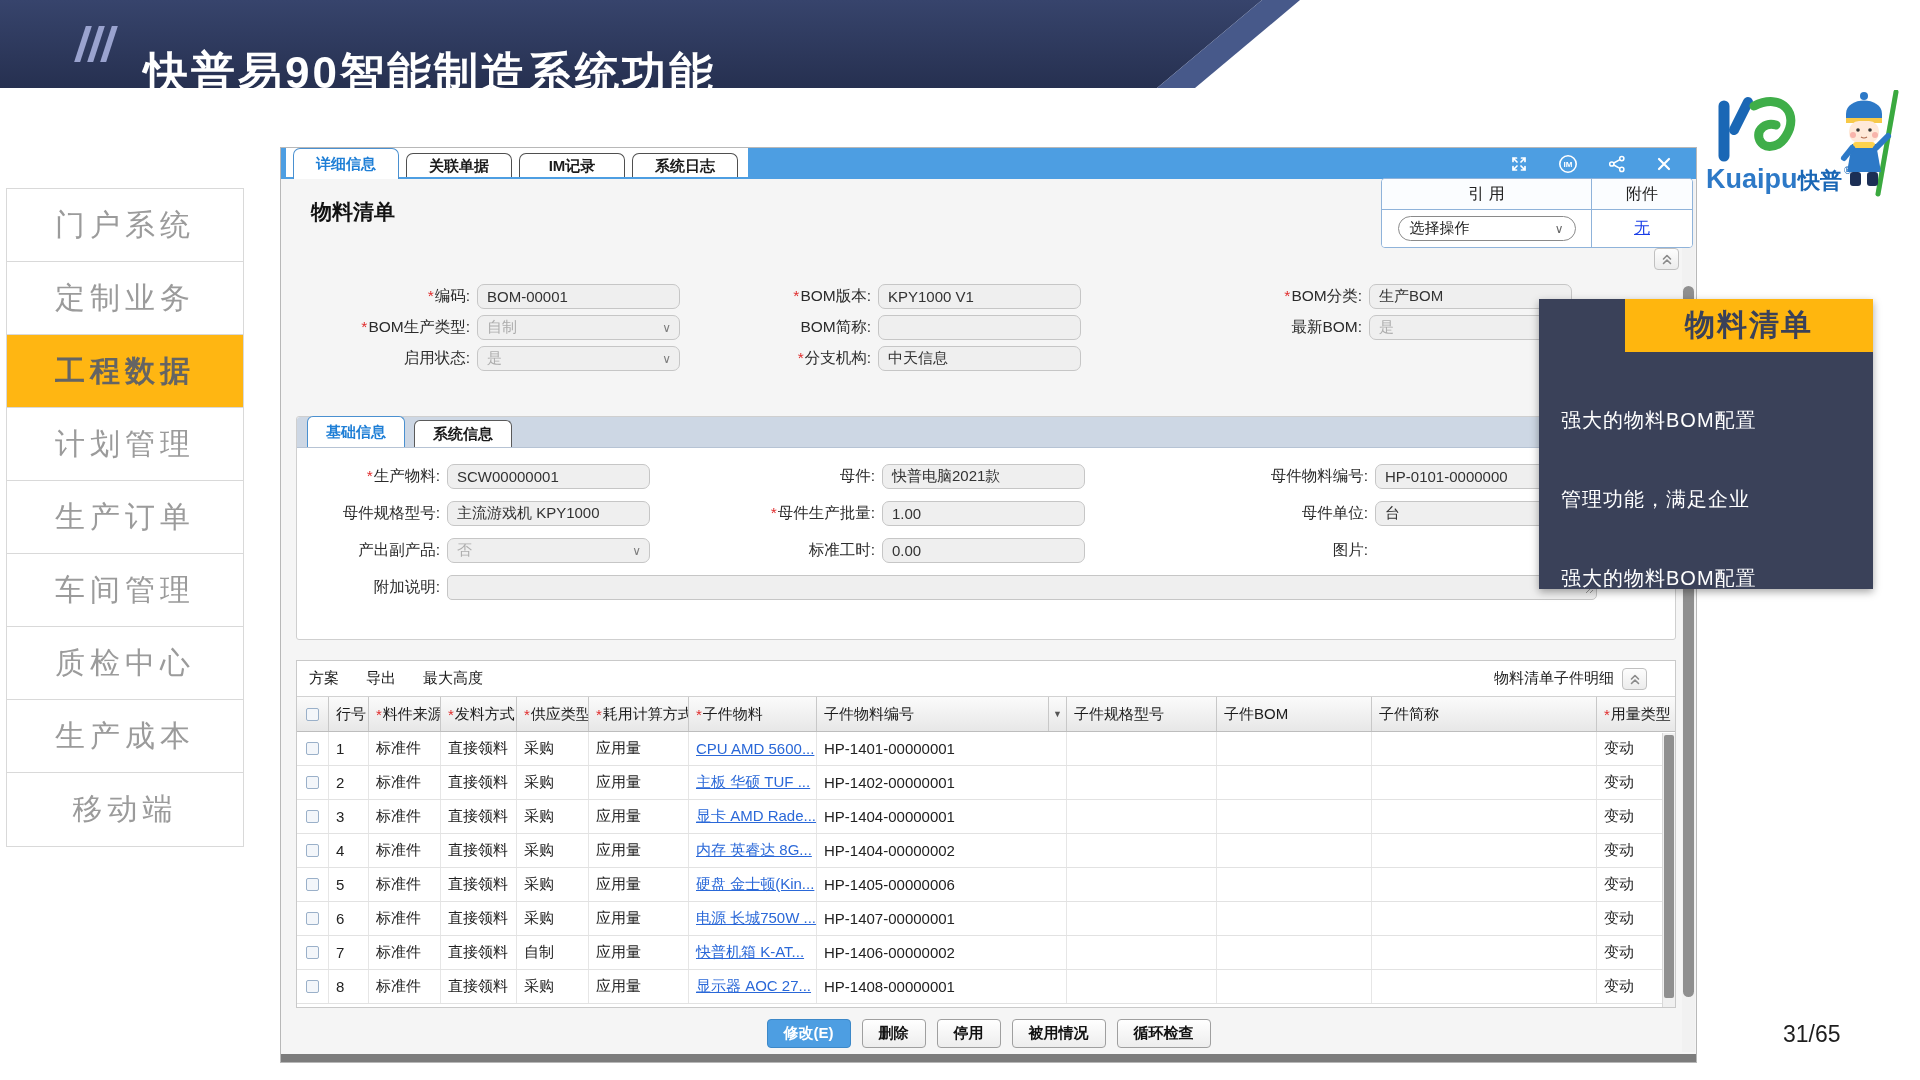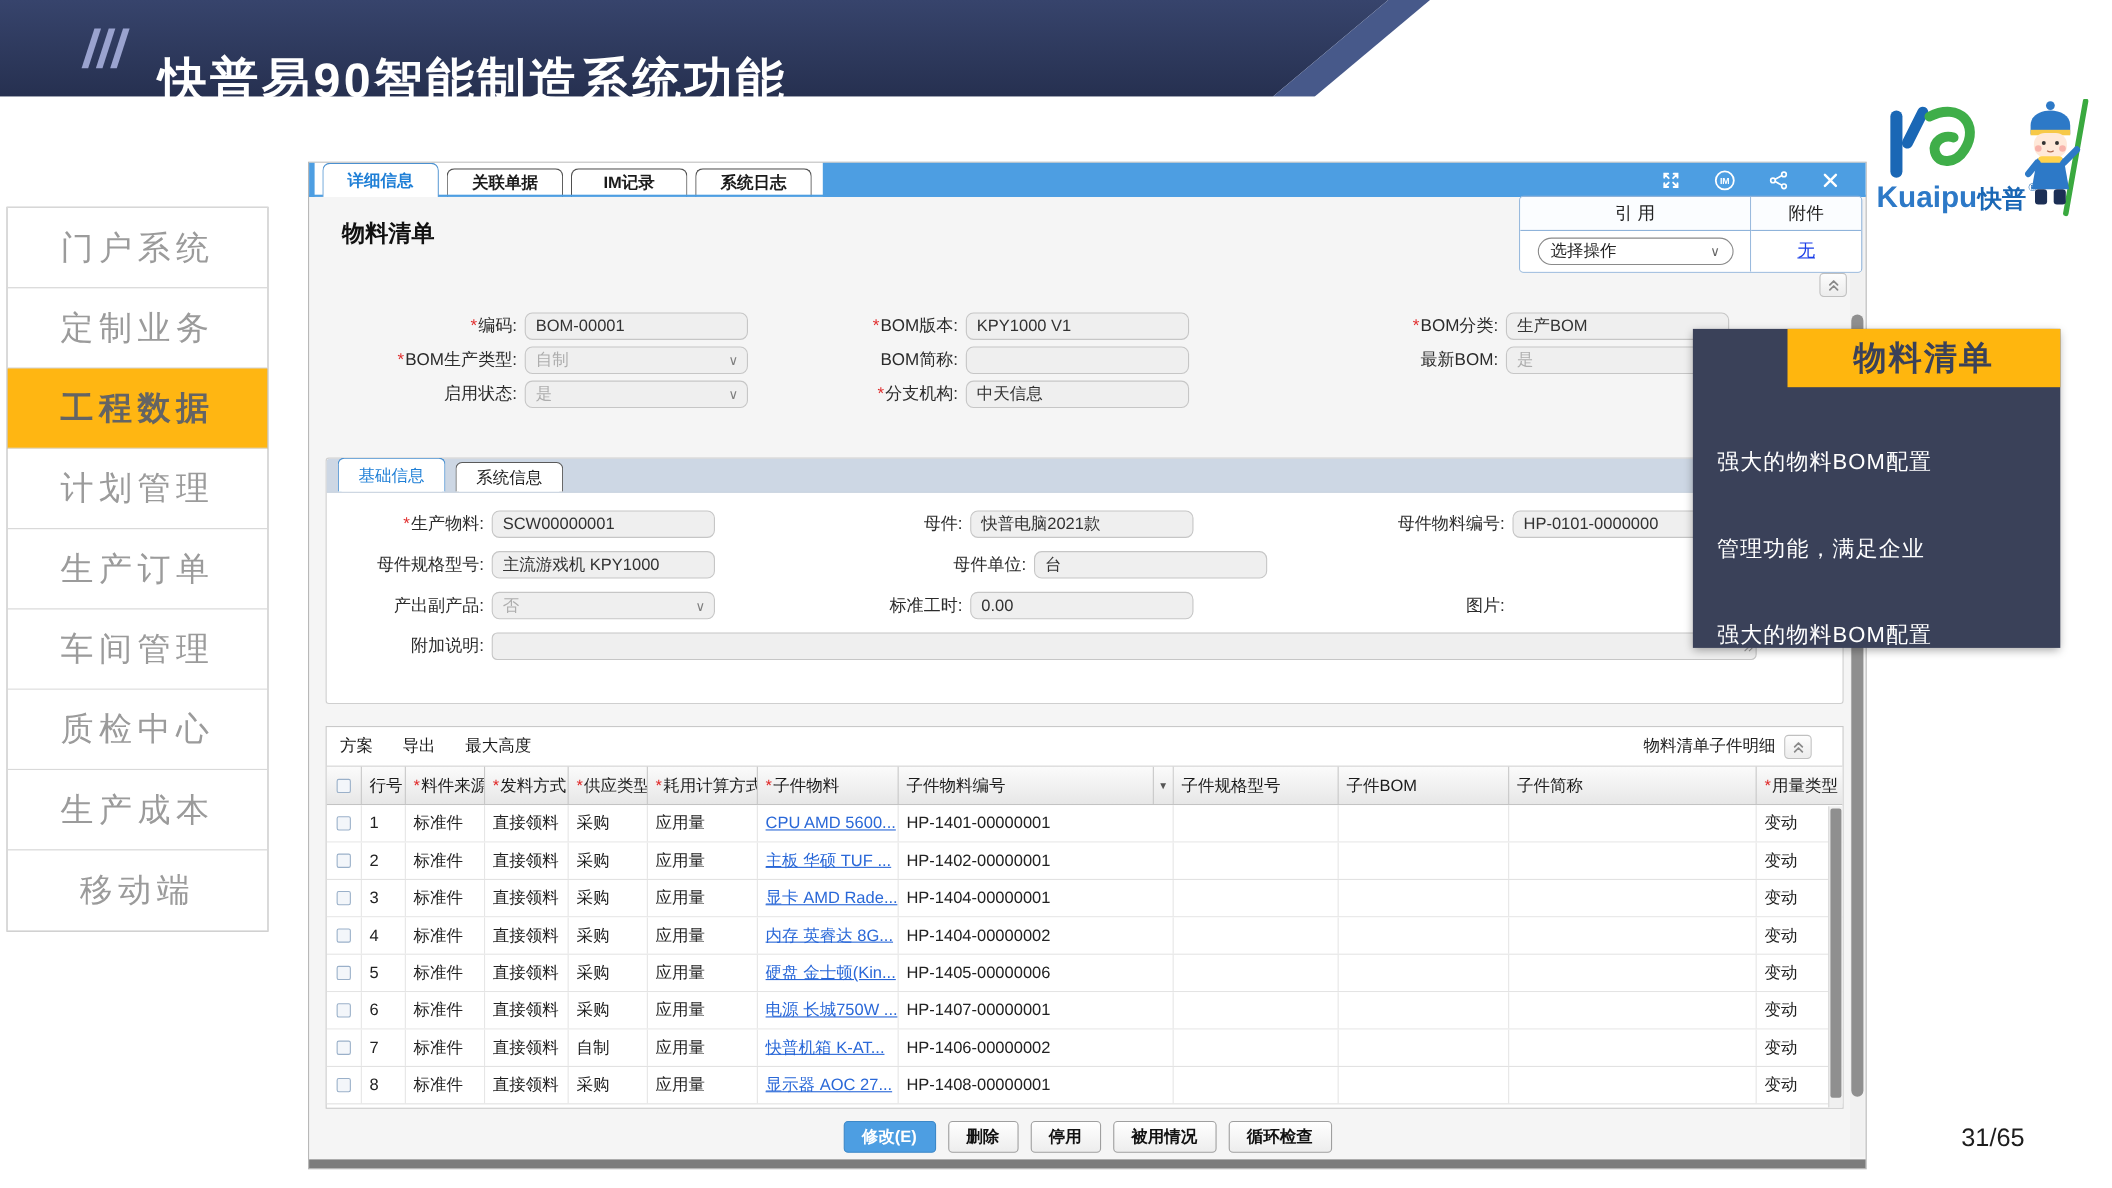--- a/index.html
+++ b/index.html
@@ -16,21 +16,21 @@
                 clip-path:polygon(1262px 0,1300px 0,1195px 88px,1157px 88px); }
   .hdr-bars { position:absolute; left:80px; top:26px; display:flex; gap:7px; transform:skewX(-18deg); }
   .hdr-bars span { width:6px; height:36px; background:#9aa3cf; display:block; }
   .hdr-title { position:absolute; left:144px; top:16px; font-size:44px; font-weight:bold;
                color:#fff; letter-spacing:3px; white-space:nowrap;margin-top:28px; }
 
   
   #logo { position:absolute; left:1698px; top:90px; width:205px; height:110px; }
 
   
-  #sidebar { position:absolute; left:6px; top:188px; width:238px; background:#a3a3a3;
+  #sidebar { position:absolute; left:6px; top:188px; width:238px; background:#14b8a6;
              border:1px solid #d9d9d9; }
   .side-item { height:73px; border-bottom:1px solid #d9d9d9; display:flex; align-items:center;
                justify-content:center; font-size:30px; color:#9b9b9b; letter-spacing:5px;
                cursor:pointer; background:#fff; }
   .side-item:last-child { border-bottom:none; }
   .side-item.active { background:#ffb612; color:#646464; font-weight:bold; }
 
   
   #window { position:absolute; left:280px; top:147px; width:1417px; height:916px;
             background:#f5f5f5; border:1px solid #b8b8b8; }
@@ -86,21 +86,21 @@
   .f1 .c1 .flabel { width:196px; } .f1 .c2 .flabel { width:198px; } .f1 .c3 .flabel { width:288px; }
   .f2 .c1 .flabel { width:150px; } .f2 .c2 .flabel { width:232px; } .f2 .c3 .flabel { width:290px; }
   .f2 .c3 .ibox { width:212px; }
 
   #panel2 { position:absolute; left:15px; top:268px; width:1380px; height:224px; background:#fff;
             border:1px solid #cfcfcf; border-radius:3px; }
   #subtabs { height:31px; background:#cdd7e4; border-bottom:1px solid #b6c3d4; display:flex;
              align-items:flex-end; padding-left:10px; border-radius:3px 3px 0 0; }
   .stab { height:27px; min-width:98px; padding:0 12px; background:#fff; border:1px solid #5a5a5a;
           border-bottom:none; border-radius:6px 6px 0 0; margin-right:9px; display:flex;
-          align-items:center; justify-content:center; font-size:15px; font-weight:normal;
+          align-items:center; justify-content:center; font-size:15px; font-weight:bold;
           color:#1b1b1b; cursor:pointer; }
   .stab.active { color:#1f7fd6; height:31px; border-color:#4a90d0; }
   #form2 { position:absolute; left:0; top:44px; width:100%; }
   #form2 .frow { margin-bottom:6px; }
   .widebox { width:1150px; height:25px; background:#efefef; border:1px solid #c6c6c6;
              border-radius:5px; position:relative; }
   .grip { position:absolute; right:2px; bottom:1px; }
 
   
   #gridpanel { position:absolute; left:15px; top:512px; width:1380px; height:348px; background:#fff;
@@ -352,20 +352,26 @@
             </div>
           </div>
         </div>
         <div class="frow f2">
           <div class="fcell c1">
             <span class="flabel">母件规格型号:</span>
             <div class="ibox">
               <span>主流游戏机 KPY1000</span>
             </div>
           </div>
+          <div class="fcell c2">
+            <span class="flabel"><span class="req">*</span>母件生产批量:</span>
+            <div class="ibox">
+              <span>1.00</span>
+            </div>
+          </div>
           <div class="fcell c3">
             <span class="flabel">母件单位:</span>
             <div class="ibox">
               <span>台</span>
             </div>
           </div>
         </div>
         <div class="frow f2">
           <div class="fcell c1">
             <span class="flabel">产出副产品:</span>

